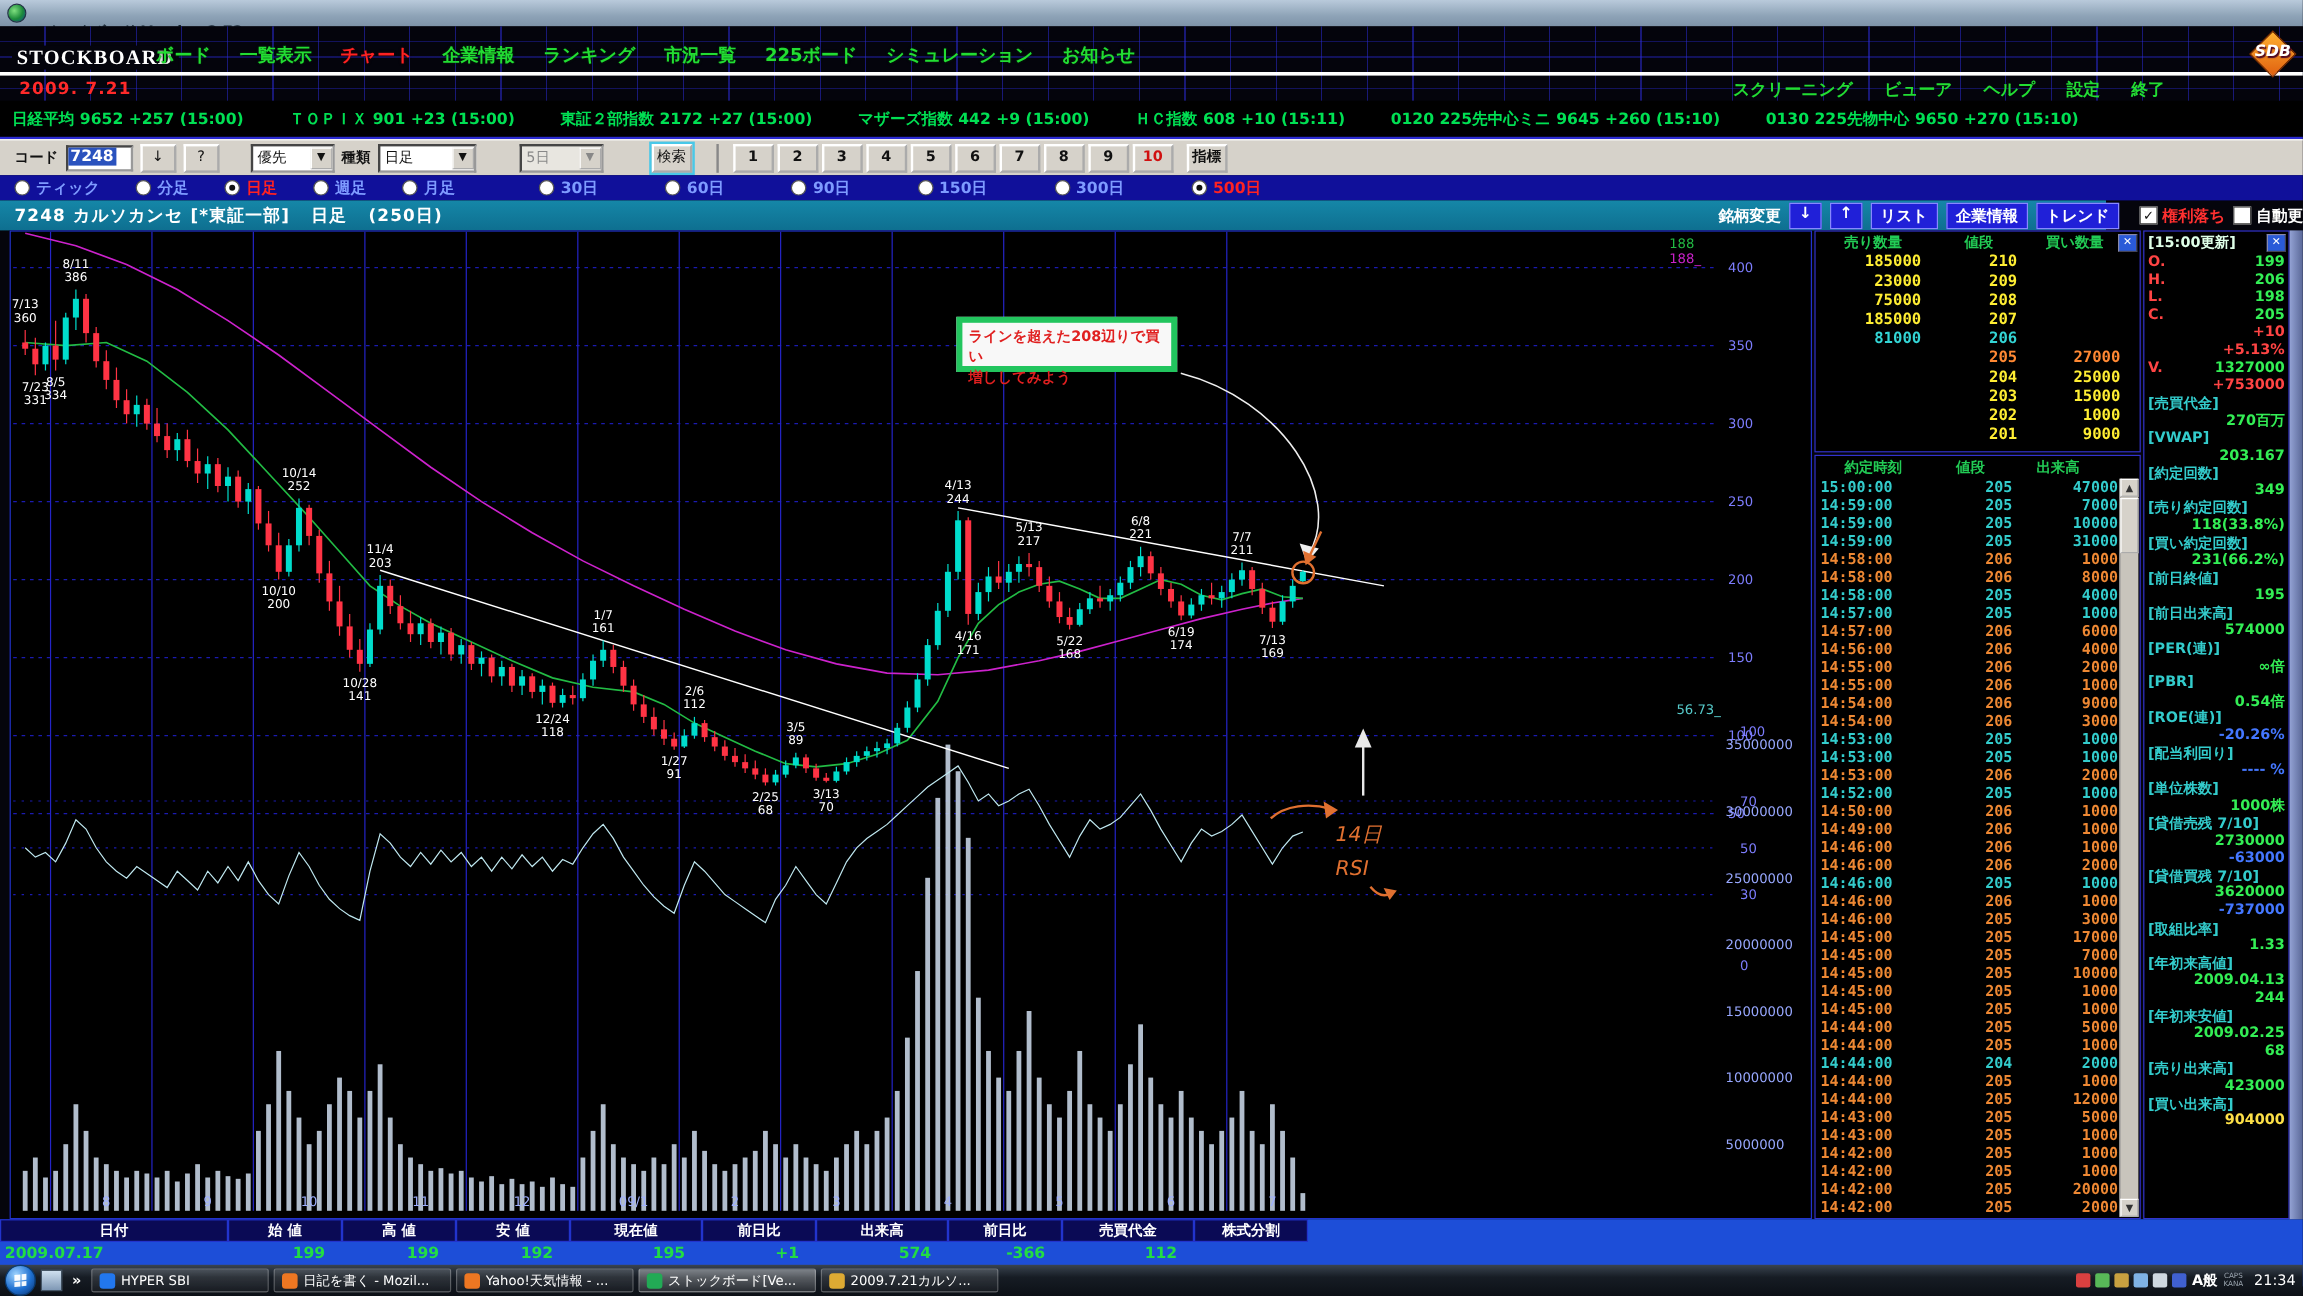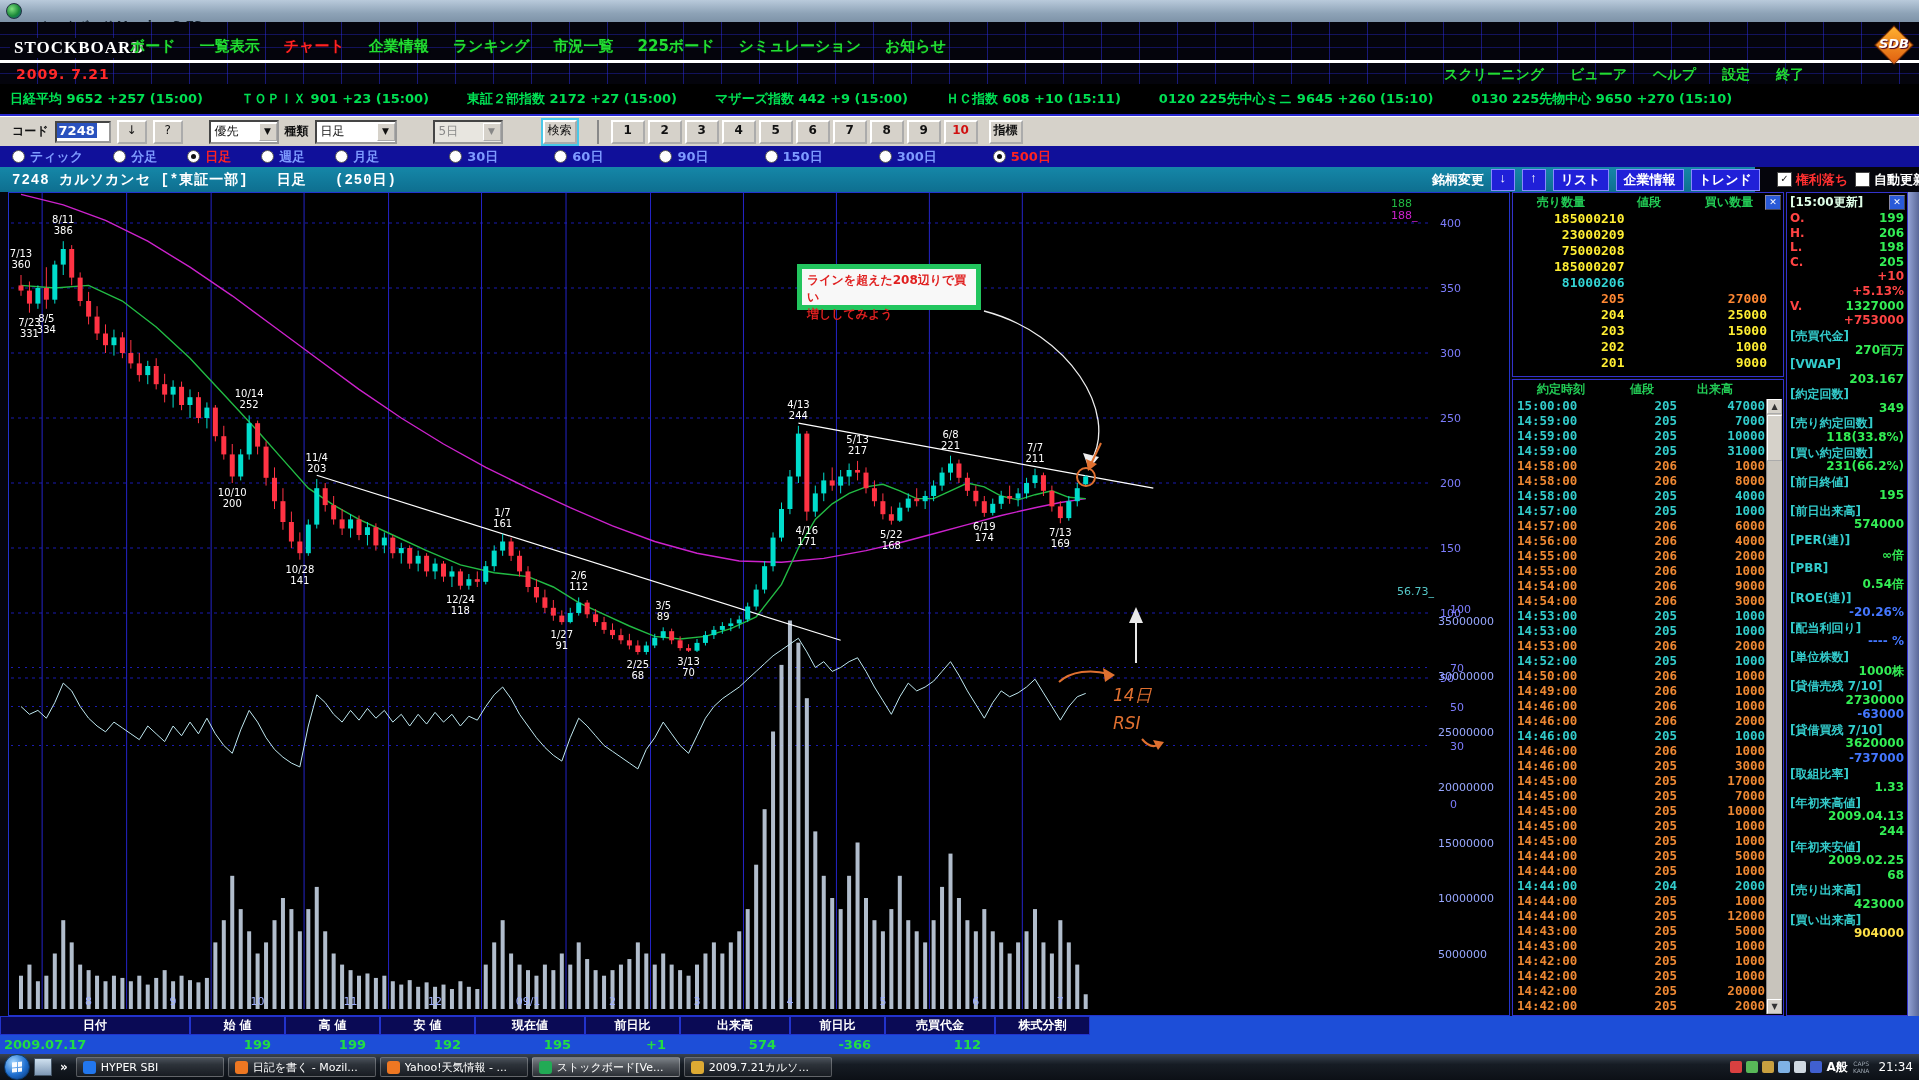--- a/index.html
+++ b/index.html
@@ -44,39 +44,39 @@
   #num-buttons .tbtn.red{color:#d01010;}
   
   #prow{left:0;top:146px;width:1919px;height:21px;background:#10109a;display:flex;align-items:center;gap:0;padding-left:12px;box-sizing:border-box;}
   .radio{width:11px;height:11px;border-radius:50%;background:#fff;border:1px solid #555;display:inline-block;margin-right:5px;position:relative;}
   .radio.on::after{content:"";position:absolute;left:3px;top:3px;width:5px;height:5px;border-radius:50%;background:#111;}
   .ritem{display:flex;align-items:center;margin-right:30px;cursor:pointer;}
   .ritem span.lab{font-size:13px;font-weight:bold;color:#7e9bff;}
   .ritem.red span.lab{color:#ff2222;}
   #rg-radios{margin-left:40px;display:flex;gap:26px;}
   
-  #irow{left:0;top:167px;width:1755px;height:25px;background:linear-gradient(#1587a8,#0e6f90);display:flex;align-items:center;box-sizing:border-box;padding-left:12px;font-family:Liberation Mono, monospace;}
+  #irow{left:0;top:167px;width:1755px;height:25px;background:linear-gradient(#1587a8,#0e6f90);display:flex;align-items:center;box-sizing:border-box;padding-left:12px;}
   #stitle{font-size:14px;font-weight:bold;color:#fff;letter-spacing:1px;white-space:pre;}
   #info-right{position:absolute;left:1432px;top:0;height:25px;display:flex;align-items:center;gap:7px;}
   #info-right .wlab{font-size:13px;font-weight:bold;color:#fff;white-space:nowrap;}
   .bbtn{background:#2020d8;border:1px solid #8888ff;color:#fff;font-size:13px;font-weight:bold;padding:1px 7px;cursor:pointer;white-space:nowrap;}
   .cbx{width:13px;height:13px;background:#fff;border:1px solid #444;font-size:11px;line-height:13px;text-align:center;color:#111;font-weight:bold;}
   .cblab{font-size:13px;font-weight:bold;white-space:nowrap;}
   
   #chart{left:8px;top:192px;width:1502px;height:824px;background:#000;border:1px solid #2233cc;box-sizing:border-box;}
   #note-box{left:797px;top:264px;width:184px;height:46px;background:#f8f8f8;border:5px solid #22c55e;box-sizing:border-box;padding:3px 5px;z-index:5;}
   #note-box div{font-size:12px;color:#e02020;font-weight:bold;line-height:17px;}
   
   .panel{background:#000;border:1px solid #3333cc;box-sizing:border-box;}
   #obpanel{left:1512px;top:192px;width:272px;height:185px;}
   .phead{display:flex;font-size:12px;font-weight:bold;color:#22cc55;height:18px;align-items:center;position:relative;}
   .xbtn{position:absolute;right:2px;top:2px;width:14px;height:13px;background:#2a5ad8;color:#fff;font-size:9px;line-height:13px;text-align:center;border:1px outset #88a;cursor:pointer;}
   .obrow{display:flex;height:16px;font-size:13px;font-weight:bold;font-family:"DejaVu Sans Mono","Liberation Mono",monospace;}
   .obrow .s{width:88px;text-align:right;}
-  .obrow .p{width:80px;text-align:left;}
+  .obrow .p{width:80px;text-align:right;}
   .obrow .b{width:86px;text-align:right;}
   #tapepanel{left:1512px;top:379px;width:272px;height:637px;}
   .tprow{display:flex;height:15px;font-size:12.5px;font-weight:bold;font-family:"DejaVu Sans Mono","Liberation Mono",monospace;}
   .tprow .t{width:90px;padding-left:4px;}
   .tprow .p{width:70px;text-align:right;}
   .tprow .v{width:88px;text-align:right;}
   #tscroll{position:absolute;right:1px;top:19px;width:15px;height:615px;background:#c8c4bc;border-left:1px solid #888;}
   .sarr{position:absolute;left:0;width:15px;height:15px;background:#d6d2ca;border:1px outset #fff;font-size:8px;text-align:center;line-height:14px;color:#333;box-sizing:border-box;cursor:pointer;}
   #tthumb{position:absolute;left:0;top:16px;width:15px;height:46px;background:#d6d2ca;border:1px outset #fff;box-sizing:border-box;cursor:pointer;}
   #qpanel{left:1786px;top:192px;width:122px;height:824px;}

